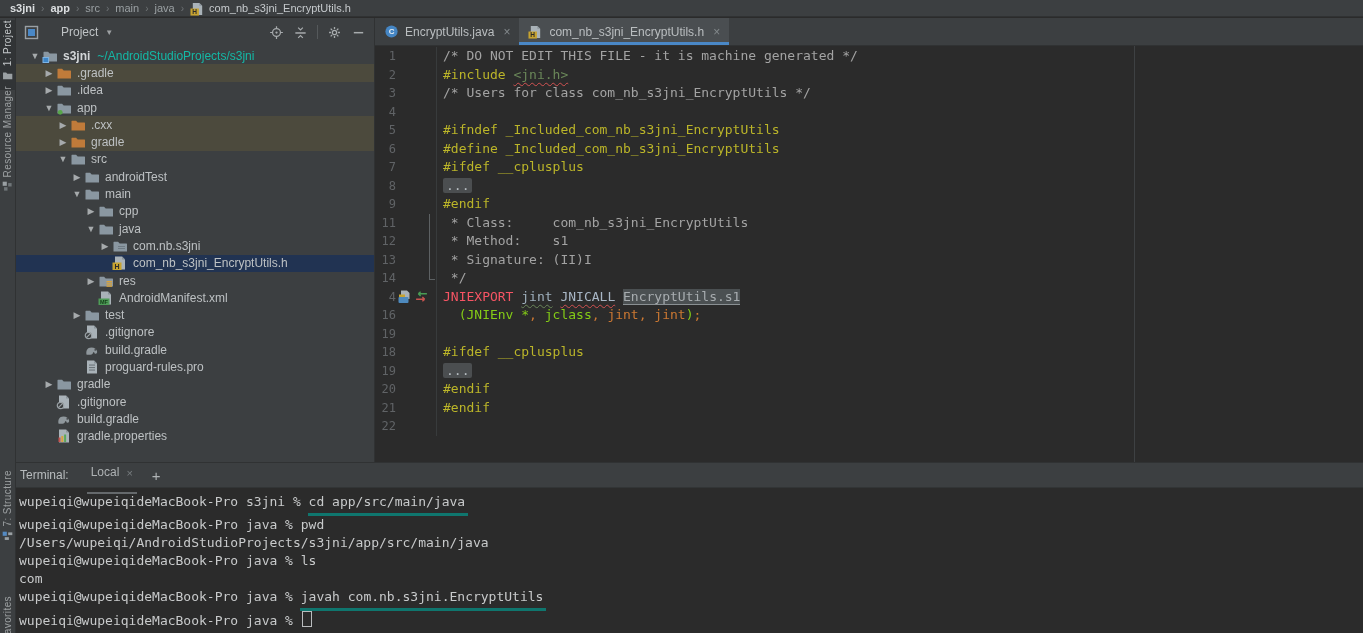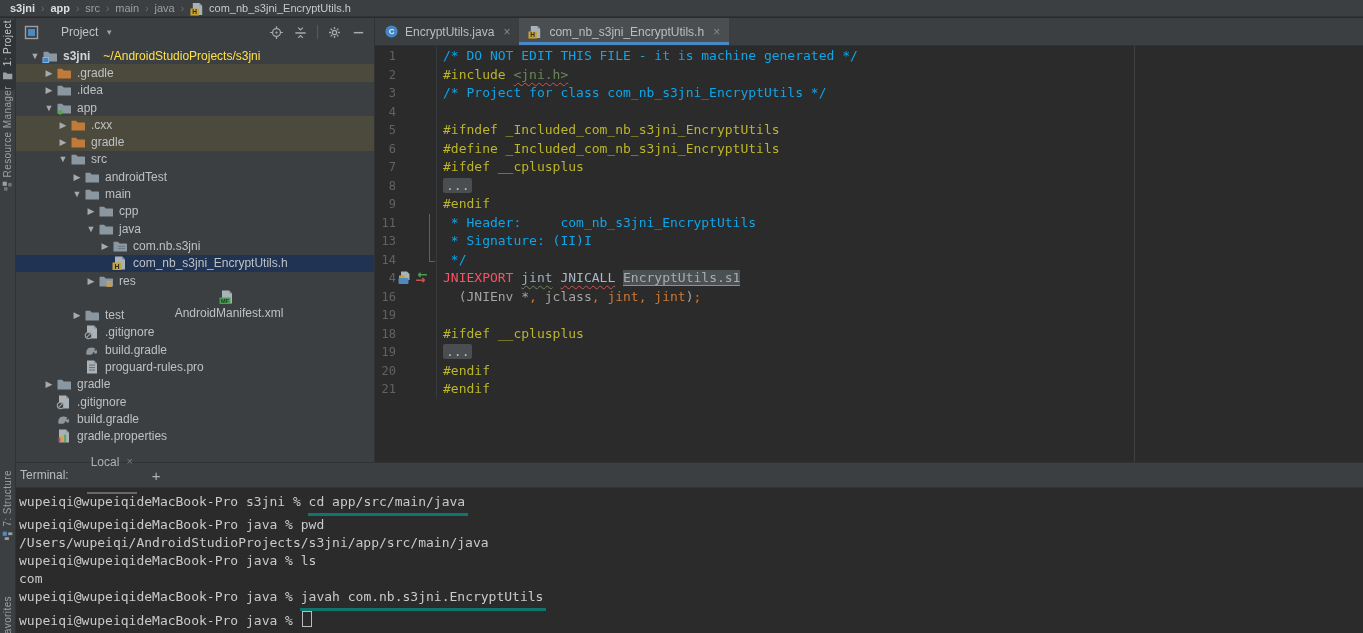--- a/index.html
+++ b/index.html
@@ -32,54 +32,54 @@
   .hdr-ic{width:15px;height:15px;display:inline-flex}
   .hdr-sep{width:1px;height:14px;background:#55595b}
   #tree{position:absolute;top:29px;left:0;right:0;bottom:0;font-size:12px;color:#bdc1c3;overflow:hidden}
   .trow{height:17.3px;display:flex;align-items:center;white-space:nowrap}
   .trow.olive{background:#4c4a3d}
   .trow.selected{background:#213352}
   .tarrow{width:14px;flex:none;text-align:center;color:#a6aaac;font-size:9px}
   .ticon{width:16px;height:16px;flex:none;margin-right:5px;position:relative}
   .tlabel{line-height:16px}
   .tlabel.bold{font-weight:700;color:#d3d6d8}
-  .thint{color:#fde047;margin-left:13px}
+  .thint{color:#14b8a6;margin-left:7px}
   
   #editor{position:absolute;left:375px;top:18px;width:988px;height:444px;background:#2b2b2b}
   #tabbar{height:27px;background:#3c3f41;border-bottom:1px solid #303233;display:flex;align-items:stretch}
   .etab{display:flex;align-items:center;gap:6px;padding:0 9px;font-size:12px;color:#babec0;position:relative}
   .etab.active{background:#4a4e51}
   .etab.active::after{content:"";position:absolute;left:0;right:0;bottom:0;height:3px;background:#4a88c7}
   .etab .tclose{color:#83898c;font-size:12px;margin-left:3px}
   .eticon{width:15px;height:15px;display:inline-flex}
   #code{position:absolute;top:28px;left:0;right:0;bottom:0;font-family:"DejaVu Sans Mono",monospace;
         font-size:13px;line-height:18.5px;padding-top:1px}
   #guide{position:absolute;top:28px;bottom:0;left:759px;width:1px;background:#3e4143}
   .cline{display:flex;height:18.5px;white-space:pre}
   .ln{width:21px;flex:none;text-align:right;color:#606366;font-size:12px}
   .gut{width:40px;flex:none;position:relative}
   .cbody{border-left:1px solid #383b3c;padding-left:6px;flex:1}
-  .tok-c{color:#0ea5e9}.tok-k{color:#bbb529}.tok-w{color:#a3a3a3}.tok-o{color:#cc7832}
+  .tok-c{color:#a3a3a3}.tok-k{color:#bbb529}.tok-w{color:#84cc16}.tok-o{color:#cc7832}
   .tok-e{color:#f75464}
   .tok-s{color:#6a8759;text-decoration:underline wavy #d25252 1px;text-underline-offset:3px}
   .tok-u{color:#9fb0bd;text-decoration:underline wavy #6a8759 1px;text-underline-offset:3px}
   .tok-wr{color:#a9b7c6;text-decoration:underline wavy #d25252 1px;text-underline-offset:3px}
   .tok-f{background:#4b4e50;color:#b6bcc0;border-radius:2px;padding:0 3px}
   .tok-fn{background:#4b5052;color:#a8adb0;border-bottom:1px solid #8a9093}
   .fb{position:absolute;width:5px;left:33px}
   .fb.top{top:9px;bottom:0;border-left:1px solid #5d6163;border-top:1px solid #5d6163}
   .fb.mid{top:0;bottom:0;border-left:1px solid #5d6163}
   .fb.bot{top:0;height:10px;border-left:1px solid #5d6163;border-bottom:1px solid #5d6163}
   .gicon{position:absolute;top:2px;width:14px;height:14px}
   
   #terminal{position:absolute;left:16px;top:462px;width:1347px;bottom:0;border-top:1px solid #303233;
             background:#2b2b2b}
   #term-header{height:24px;background:#3c3f41;display:flex;align-items:center;font-size:12px;
                color:#b8bcbe;padding-left:4px;border-bottom:1px solid #323536}
-  .term-tab{margin-left:13px;height:100%;display:flex;align-items:flex-start;padding:0 6px 16px 9px;
+  .term-tab{margin-left:13px;height:100%;display:flex;align-items:flex-end;padding:0 6px 16px 9px;
             position:relative;color:#aeb2b4}
   .term-tab::after{content:"";position:absolute;left:5px;right:2px;bottom:1px;height:2px;background:#65696c}
   .term-tab .tclose{color:#777c7f;margin-left:7px;font-size:11px}
   .term-plus{margin-left:13px;color:#b0b4b6;font-size:15px;line-height:15px}
   #term-body{padding:5px 0 0 3px;font-family:"DejaVu Sans Mono",monospace;font-size:13px;
              line-height:18px;color:#c8cacb;white-space:pre}
   .ul-red{display:inline-block;border-bottom:3px solid #0f766e;padding:0 3px 2px 1px;margin-left:-1px}
   .cursor{display:inline-block;width:8px;height:14px;border:1px solid #b9bcbe;vertical-align:-2px;margin-left:1px}
   svg{display:block}
 </style>
@@ -319,21 +319,21 @@
         <span class="ticon">
           <svg width="16" height="16" viewBox="0 0 16 16">
             <path d="M1.5 13.5V4.2c0-.3.2-.5.5-.5h3.9c.2 0 .3.1.4.2l1.4 1.6h6.8c.3 0 .5.2.5.5v7.5z" fill="#8a97a1"></path>
             <rect x="8.5" y="8" width="5.5" height="1.4" fill="#d8a33c"></rect>
             <rect x="8.5" y="10.2" width="5.5" height="1.4" fill="#d8a33c"></rect>
             <rect x="8.5" y="12.4" width="5.5" height="1.4" fill="#d8a33c"></rect>
           </svg>
         </span>
         <span class="tlabel">res</span>
       </div>
-      <div class="trow" style="padding-left: 68px; flex-direction: column;">
+      <div class="trow" style="padding-left: 68px;">
         <span class="tarrow"></span>
         <span class="ticon">
           <svg width="16" height="16" viewBox="0 0 16 16">
             <path d="M3 1.5h7l3 3V14.5H3z" fill="#a9b2b8"></path>
             <path d="M10 1.5l3 3h-3z" fill="#8b949a"></path>
             <rect x="0.5" y="8.5" width="11" height="6.5" fill="#4e9b57"></rect>
             <text x="6" y="13.8" font-size="5.5" font-weight="bold" fill="#143d18" text-anchor="middle" font-family="Liberation Sans,sans-serif">MF</text>
           </svg>
         </span>
         <span class="tlabel">AndroidManifest.xml</span>
@@ -450,46 +450,48 @@
             <text x="5" y="13.6" font-size="7" font-weight="bold" fill="#2b2b2b" text-anchor="middle" font-family="Liberation Sans,sans-serif">H</text>
           </svg>
         </span>
         <span>com_nb_s3jni_EncryptUtils.h</span>
         <span class="tclose">×</span>
       </div>
     </div>
   <div id="code">
       <div class="cline"><span class="ln">1</span><span class="gut"></span><span class="cbody"><span class="tok-c">/* DO NOT EDIT THIS FILE - it is machine generated */</span></span></div>
       <div class="cline"><span class="ln">2</span><span class="gut"></span><span class="cbody"><span class="tok-k">#include</span><span class="tok-w"> </span><span class="tok-s">&lt;jni.h&gt;</span></span></div>
-      <div class="cline"><span class="ln">3</span><span class="gut"></span><span class="cbody"><span class="tok-c">/* Project for class com_nb_s3jni_EncryptUtils */</span></span></div>
+      <div class="cline"><span class="ln">3</span><span class="gut"></span><span class="cbody"><span class="tok-c">/* Users for class com_nb_s3jni_EncryptUtils */</span></span></div>
       <div class="cline"><span class="ln">4</span><span class="gut"></span><span class="cbody"></span></div>
       <div class="cline"><span class="ln">5</span><span class="gut"></span><span class="cbody"><span class="tok-k">#ifndef _Included_com_nb_s3jni_EncryptUtils</span></span></div>
       <div class="cline"><span class="ln">6</span><span class="gut"></span><span class="cbody"><span class="tok-k">#define _Included_com_nb_s3jni_EncryptUtils</span></span></div>
       <div class="cline"><span class="ln">7</span><span class="gut"></span><span class="cbody"><span class="tok-k">#ifdef __cplusplus</span></span></div>
       <div class="cline"><span class="ln">8</span><span class="gut"></span><span class="cbody"><span class="tok-f">...</span></span></div>
       <div class="cline"><span class="ln">9</span><span class="gut"></span><span class="cbody"><span class="tok-k">#endif</span></span></div>
-      <div class="cline"><span class="ln">11</span><span class="gut"><span class="fb mid"></span></span><span class="cbody"><span class="tok-c"> * Header:     com_nb_s3jni_EncryptUtils</span></span></div>
+      <div class="cline"><span class="ln">11</span><span class="gut"><span class="fb mid"></span></span><span class="cbody"><span class="tok-c"> * Class:     com_nb_s3jni_EncryptUtils</span></span></div>
+      <div class="cline"><span class="ln">12</span><span class="gut"><span class="fb mid"></span></span><span class="cbody"><span class="tok-c"> * Method:    s1</span></span></div>
       <div class="cline"><span class="ln">13</span><span class="gut"><span class="fb mid"></span></span><span class="cbody"><span class="tok-c"> * Signature: (II)I</span></span></div>
       <div class="cline"><span class="ln">14</span><span class="gut"><span class="fb bot"></span></span><span class="cbody"><span class="tok-c"> */</span></span></div>
       <div class="cline"><span class="ln">4</span><span class="gut"><span class="gicon" style="left: 2px;"><svg width="14" height="14" viewBox="0 0 14 14">
               <path d="M3 0.5h6l2.5 2.5V9H3z" fill="#a9b2b8"></path>
               <rect x="1" y="4.5" width="6" height="4.5" fill="#c7a330"></rect>
               <rect x="0.5" y="7" width="10" height="6" rx="1" fill="#4e8abe"></rect>
             </svg></span><span class="gicon" style="left: 19px;"><svg width="13" height="13" viewBox="0 0 12 12">
               <g fill="none" stroke-width="1.3">
                 <path d="M11 3.5H3M3 3.5l2.2-1.9M3 3.5l2.2 1.9" stroke="#499c54"></path>
                 <path d="M1 8.5h8M9 8.5L6.8 6.6M9 8.5l-2.2 1.9" stroke="#c75450"></path>
               </g>
             </svg></span></span><span class="cbody"><span class="tok-e">JNIEXPORT</span><span class="tok-w"> </span><span class="tok-u">jint</span><span class="tok-w"> </span><span class="tok-wr">JNICALL</span><span class="tok-w"> </span><span class="tok-fn">EncryptUtils.s1</span></span></div>
       <div class="cline"><span class="ln">16</span><span class="gut"></span><span class="cbody"><span class="tok-w">  (JNIEnv *</span><span class="tok-o">,</span><span class="tok-w"> jclass</span><span class="tok-o">,</span><span class="tok-w"> </span><span class="tok-o">jint</span><span class="tok-o">,</span><span class="tok-w"> </span><span class="tok-o">jint</span><span class="tok-w">)</span><span class="tok-o">;</span></span></div>
       <div class="cline"><span class="ln">19</span><span class="gut"></span><span class="cbody"></span></div>
       <div class="cline"><span class="ln">18</span><span class="gut"></span><span class="cbody"><span class="tok-k">#ifdef __cplusplus</span></span></div>
       <div class="cline"><span class="ln">19</span><span class="gut"></span><span class="cbody"><span class="tok-f">...</span></span></div>
       <div class="cline"><span class="ln">20</span><span class="gut"></span><span class="cbody"><span class="tok-k">#endif</span></span></div>
       <div class="cline"><span class="ln">21</span><span class="gut"></span><span class="cbody"><span class="tok-k">#endif</span></span></div>
+      <div class="cline"><span class="ln">22</span><span class="gut"></span><span class="cbody"></span></div>
     </div>
   <div id="guide"></div>
 </div>
 
 <div id="terminal">
   <div id="term-header">
     <span>Terminal:</span>
     <span class="term-tab">
       <span>Local</span>
       <span class="tclose">×</span>

